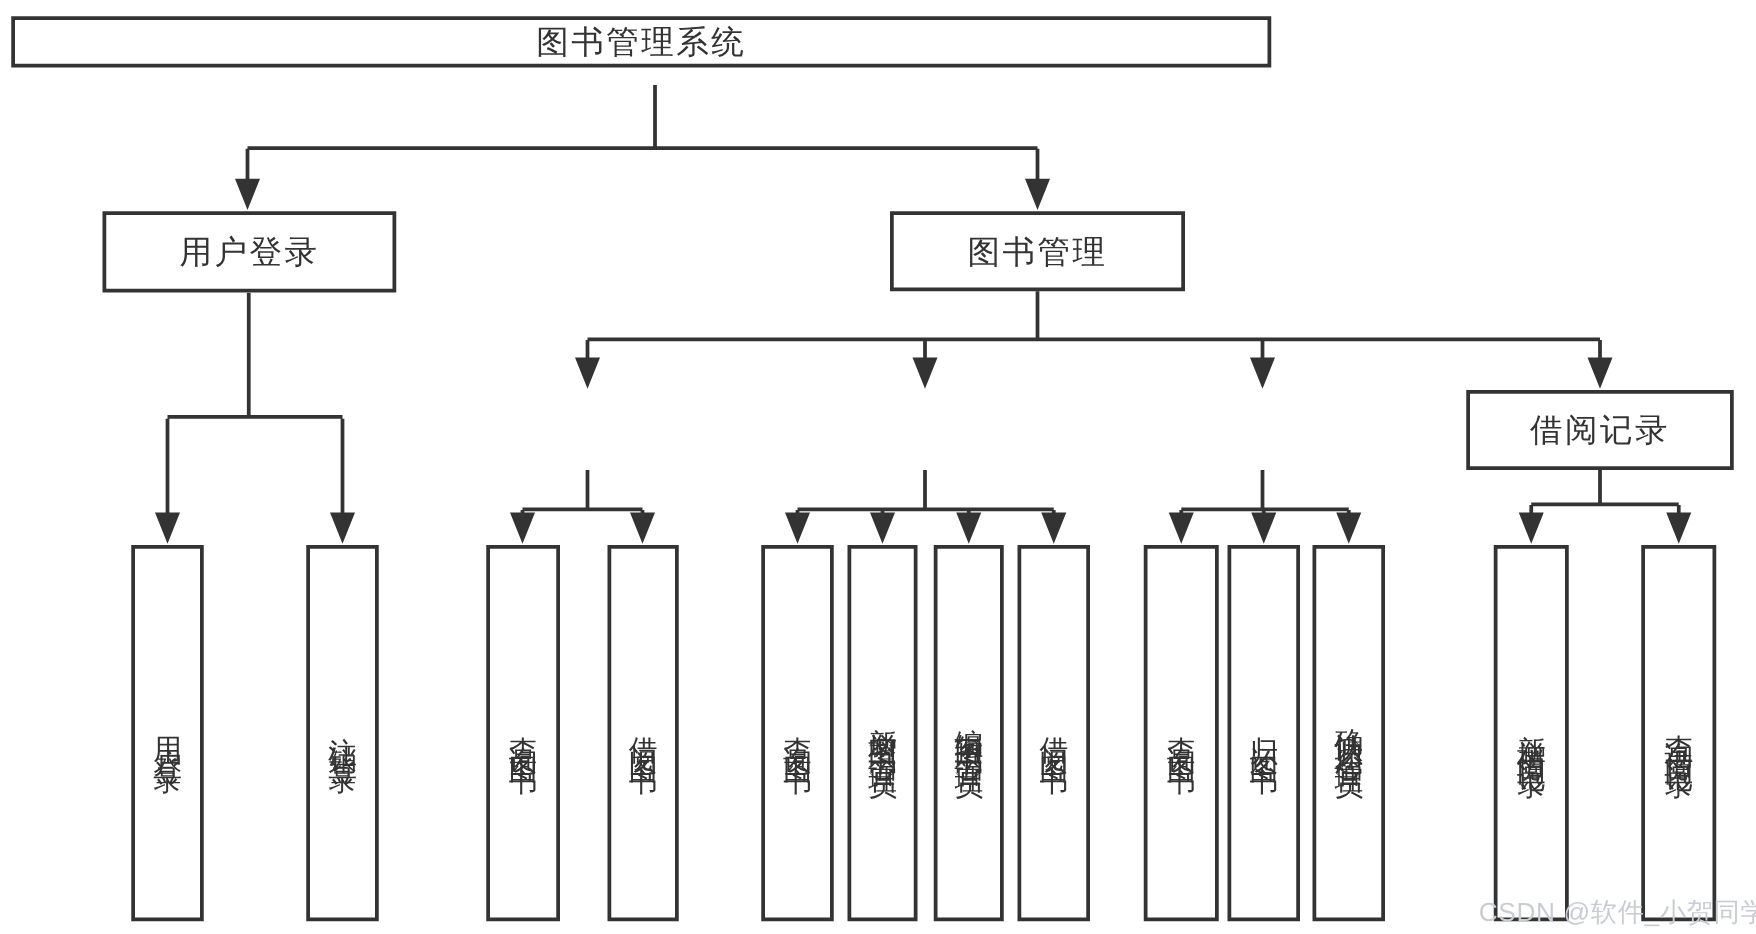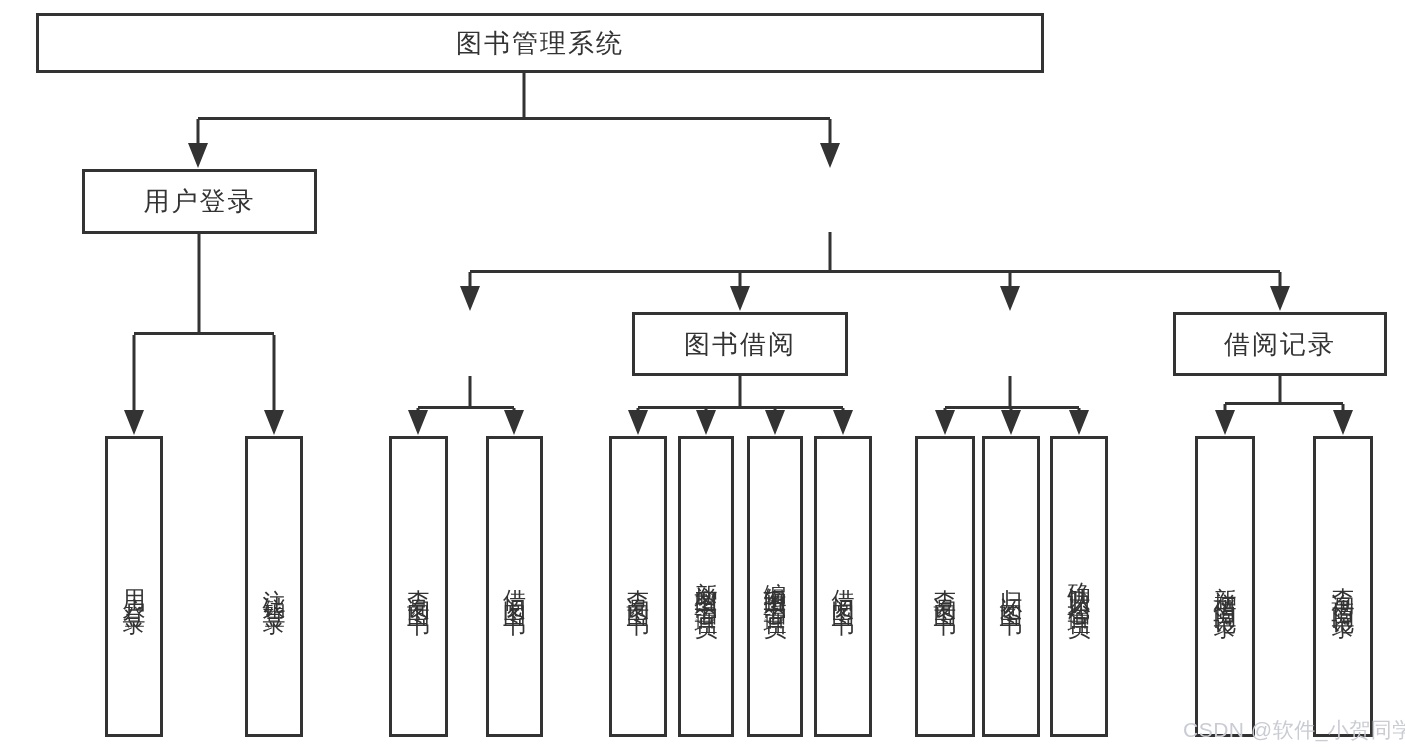--- a/index.html
+++ b/index.html
@@ -82,31 +82,31 @@
       <path class="line" d="M1010 376 V408 M945 407.5 H1079 M945 408 V411 M1011 408 V411 M1079 408 V411"></path>
       <path class="head" d="M935 410 L955 410 L945 435 Z M1001 410 L1021 410 L1011 435 Z M1069 410 L1089 410 L1079 435 Z"></path>
     </g>
 
     <g>
       <path class="line" d="M1280 376 V404 M1225 403.5 H1343 M1225 404 V411 M1343 404 V411"></path>
       <path class="head" d="M1215 410 L1235 410 L1225 435 Z M1333 410 L1353 410 L1343 435 Z"></path>
     </g>
   </svg>
 
-  <div class="box" style="left:36px;top:13px;width:1008px;height:60px">
+  <div class="box" style="left:9px;top:13px;width:1008px;height:41px">
     <span class="hlabel">图书管理系统</span>
   </div>
 
   <div class="box" style="left:82px;top:169px;width:235px;height:65px">
     <span class="hlabel">用户登录</span>
   </div>
+  <div class="box" style="left:712px;top:169px;width:236px;height:64px">
+    <span class="hlabel">图书管理</span>
+  </div>
 
-  <div class="box" style="left:632px;top:312px;width:216px;height:64px">
-    <span class="hlabel">图书借阅</span>
-  </div>
   <div class="box" style="left:1173px;top:312px;width:214px;height:64px">
     <span class="hlabel">借阅记录</span>
   </div>
 
   <div class="box" style="left:105px;top:436px;width:58px;height:301px">
     <span class="vlabel">用户登录</span>
   </div>
   <div class="box" style="left:245px;top:436px;width:58px;height:301px">
     <span class="vlabel">注销登录</span>
   </div>

